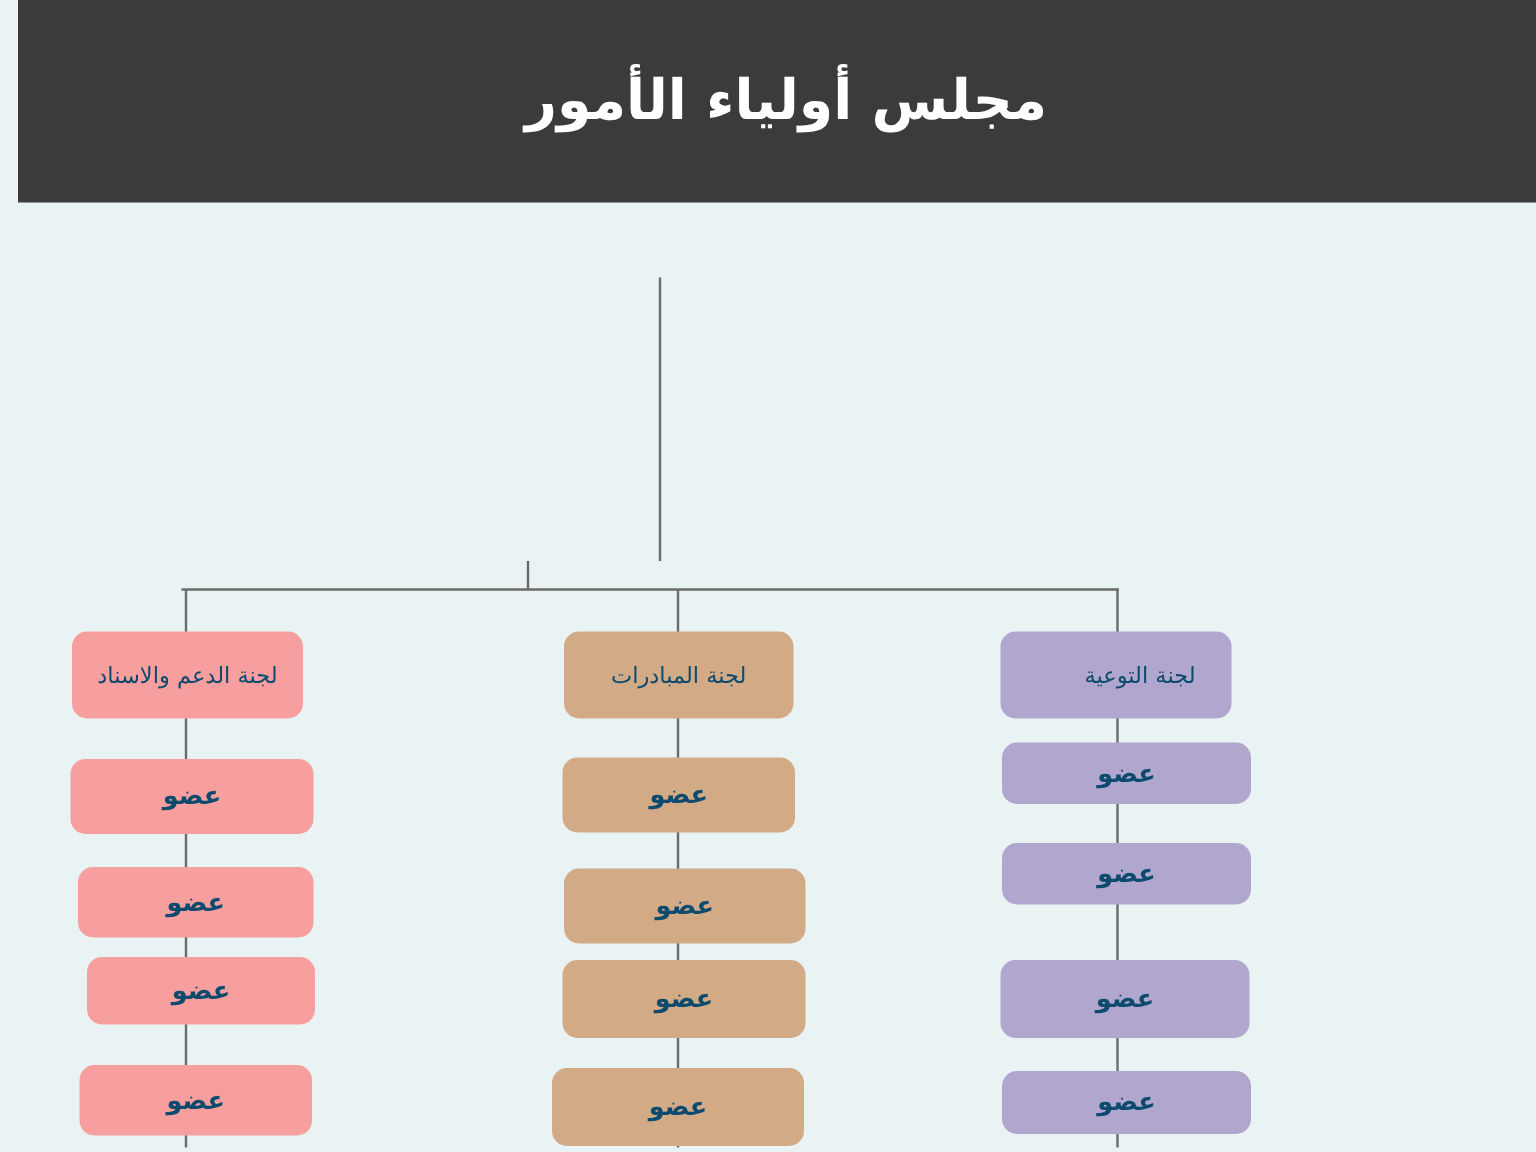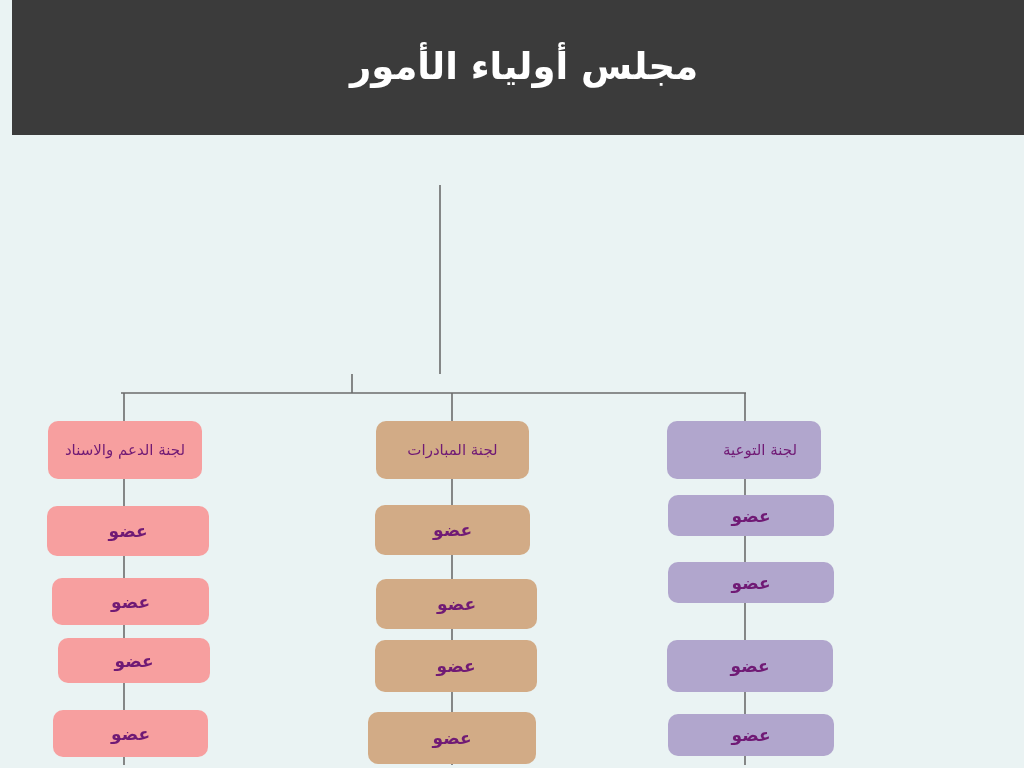--- a/index.html
+++ b/index.html
@@ -65,21 +65,21 @@
   
   .node-box {
     position: absolute;
     border-radius: 10px;
     display: flex;
     align-items: center;
     justify-content: center;
     text-align: center;
   }
   .node-box .node-label {
-    color: #701a75;
+    color: #0c4a6e;
     direction: rtl;
     unicode-bidi: isolate;
     padding: 0 8px;
   }
   .committee .node-label {
     font-size: 15px;
     font-weight: normal;
   }
   .member .node-label {
     font-size: 17px;

